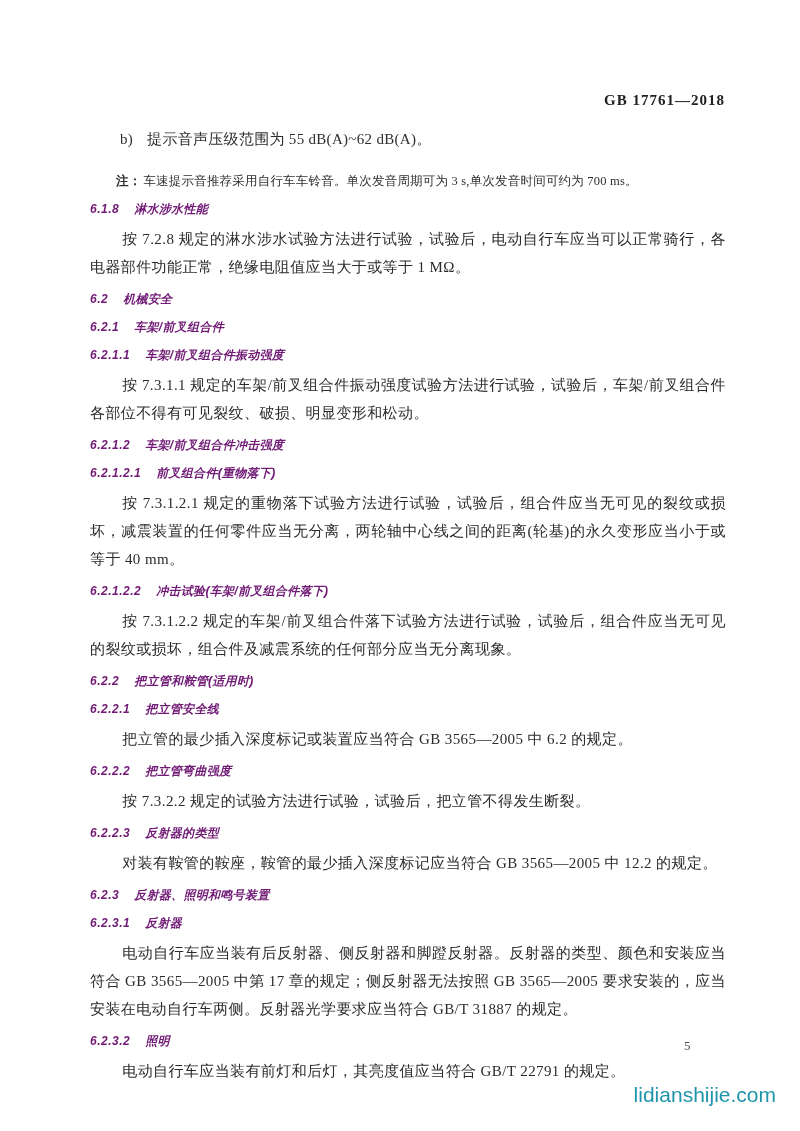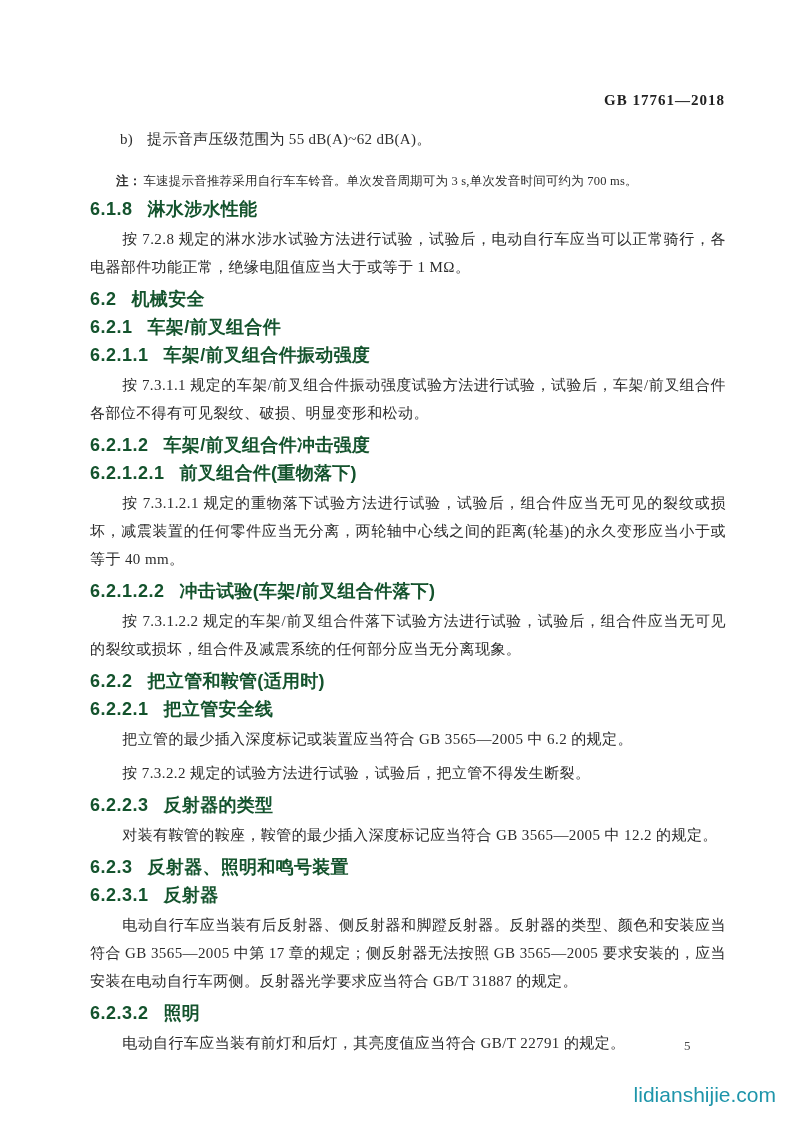--- a/index.html
+++ b/index.html
@@ -25,22 +25,23 @@
   }
   .list-item .marker { margin-right:14px; }
   .note {
     margin-left:26px; margin-top:21px; font-size:12.5px;
     height:20px; line-height:20px; letter-spacing:0.2px;
   }
   .note .note-label { font-weight:bold; margin-right:2px; }
   .heading {
     margin-top:8px; height:20px; line-height:20px;
     font-family:"Liberation Sans","DejaVu Sans",sans-serif;
-    font-weight:bold; font-size:18px; color:#14532d;
+    font-weight:bold; font-size:12px; color:#701a75;
     letter-spacing:0.3px;
+    font-style:italic;
   }
   .heading .num { margin-right:15px; letter-spacing:0.5px; }
   .para {
     margin:6px 0 0 0; font-size:15px; line-height:28px;
     text-indent:2.15em; text-align:justify; letter-spacing:0.4px;
     color:#2b2b2b;
   }
   .page-number {
     position:absolute; top:1038px; left:684px;
     font-size:13px; color:#4a4a4a;
@@ -67,20 +68,21 @@
       <div class="heading"><span class="num">6.2.1.1</span><span class="title">车架/前叉组合件振动强度</span></div>
       <p class="para">按 7.3.1.1 规定的车架/前叉组合件振动强度试验方法进行试验，试验后，车架/前叉组合件各部位不得有可见裂纹、破损、明显变形和松动。</p>
       <div class="heading"><span class="num">6.2.1.2</span><span class="title">车架/前叉组合件冲击强度</span></div>
       <div class="heading"><span class="num">6.2.1.2.1</span><span class="title">前叉组合件(重物落下)</span></div>
       <p class="para">按 7.3.1.2.1 规定的重物落下试验方法进行试验，试验后，组合件应当无可见的裂纹或损坏，减震装置的任何零件应当无分离，两轮轴中心线之间的距离(轮基)的永久变形应当小于或等于 40 mm。</p>
       <div class="heading"><span class="num">6.2.1.2.2</span><span class="title">冲击试验(车架/前叉组合件落下)</span></div>
       <p class="para">按 7.3.1.2.2 规定的车架/前叉组合件落下试验方法进行试验，试验后，组合件应当无可见的裂纹或损坏，组合件及减震系统的任何部分应当无分离现象。</p>
       <div class="heading"><span class="num">6.2.2</span><span class="title">把立管和鞍管(适用时)</span></div>
       <div class="heading"><span class="num">6.2.2.1</span><span class="title">把立管安全线</span></div>
       <p class="para">把立管的最少插入深度标记或装置应当符合 GB 3565—2005 中 6.2 的规定。</p>
+      <div class="heading"><span class="num">6.2.2.2</span><span class="title">把立管弯曲强度</span></div>
       <p class="para">按 7.3.2.2 规定的试验方法进行试验，试验后，把立管不得发生断裂。</p>
       <div class="heading"><span class="num">6.2.2.3</span><span class="title">反射器的类型</span></div>
       <p class="para">对装有鞍管的鞍座，鞍管的最少插入深度标记应当符合 GB 3565—2005 中 12.2 的规定。</p>
       <div class="heading"><span class="num">6.2.3</span><span class="title">反射器、照明和鸣号装置</span></div>
       <div class="heading"><span class="num">6.2.3.1</span><span class="title">反射器</span></div>
       <p class="para">电动自行车应当装有后反射器、侧反射器和脚蹬反射器。反射器的类型、颜色和安装应当符合 GB 3565—2005 中第 17 章的规定；侧反射器无法按照 GB 3565—2005 要求安装的，应当安装在电动自行车两侧。反射器光学要求应当符合 GB/T 31887 的规定。</p>
       <div class="heading"><span class="num">6.2.3.2</span><span class="title">照明</span></div>
       <p class="para">电动自行车应当装有前灯和后灯，其亮度值应当符合 GB/T 22791 的规定。</p>
     </div>
 

